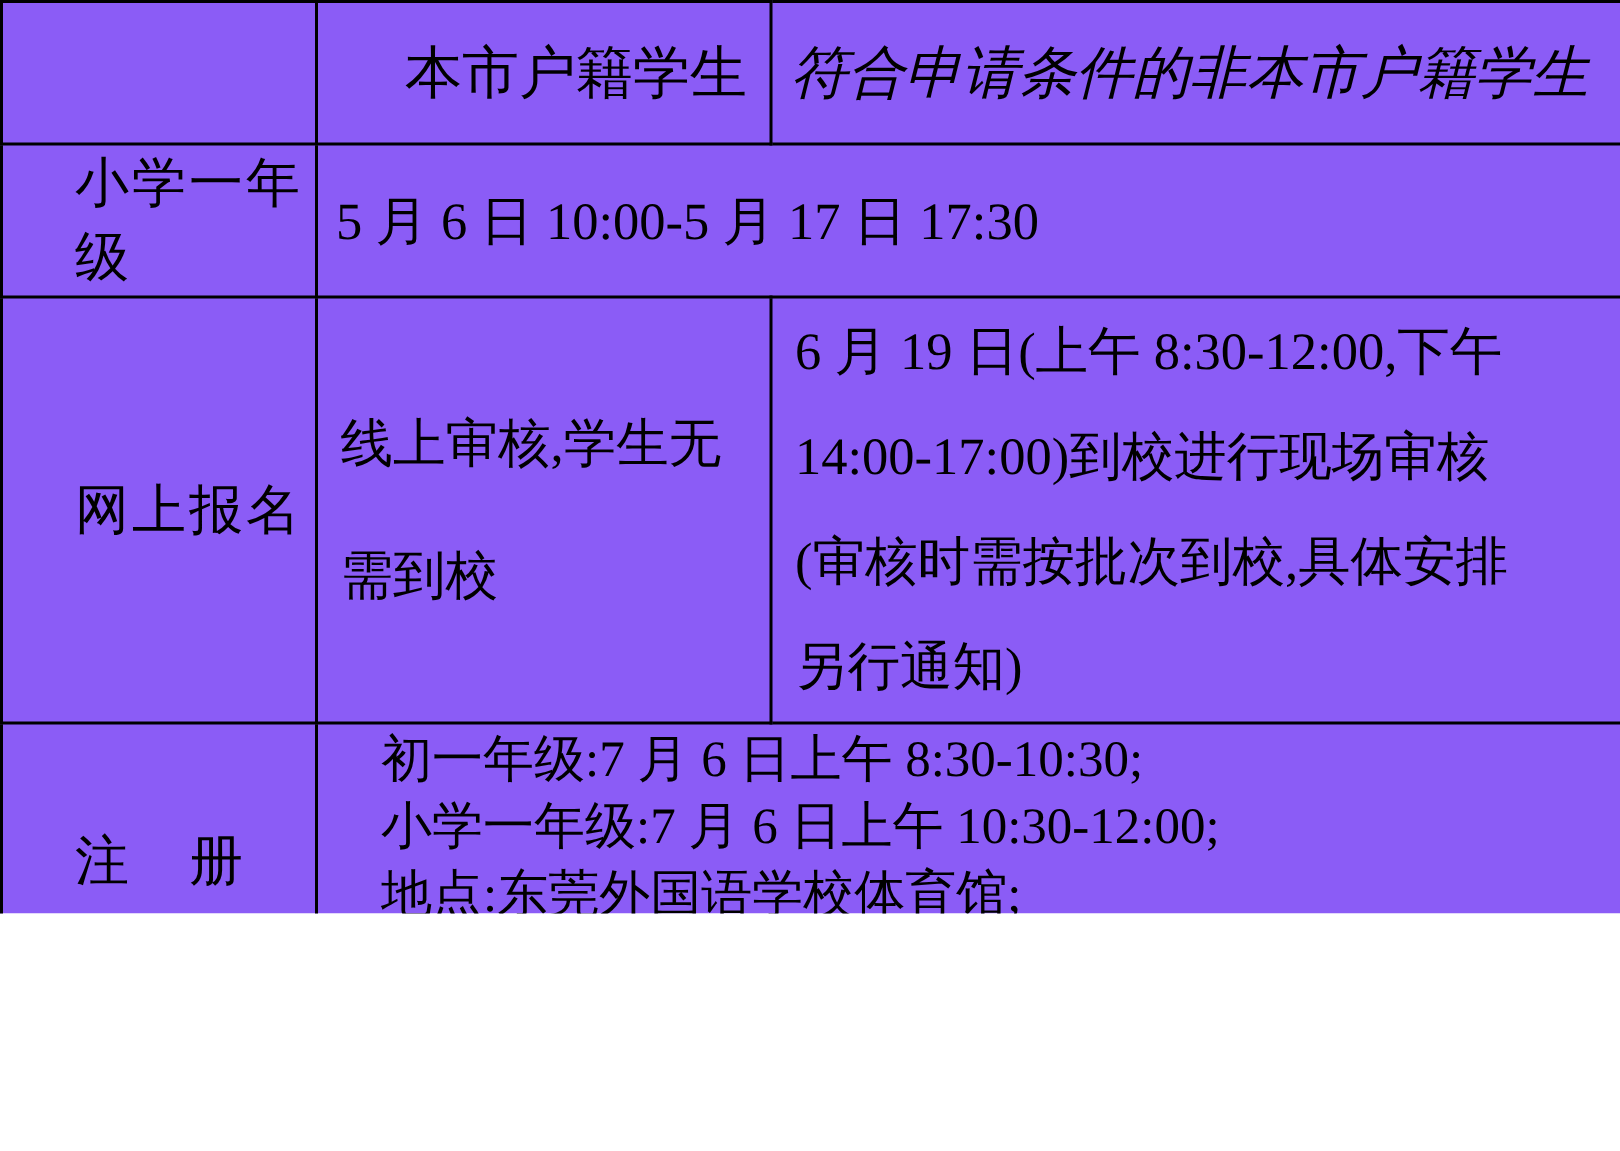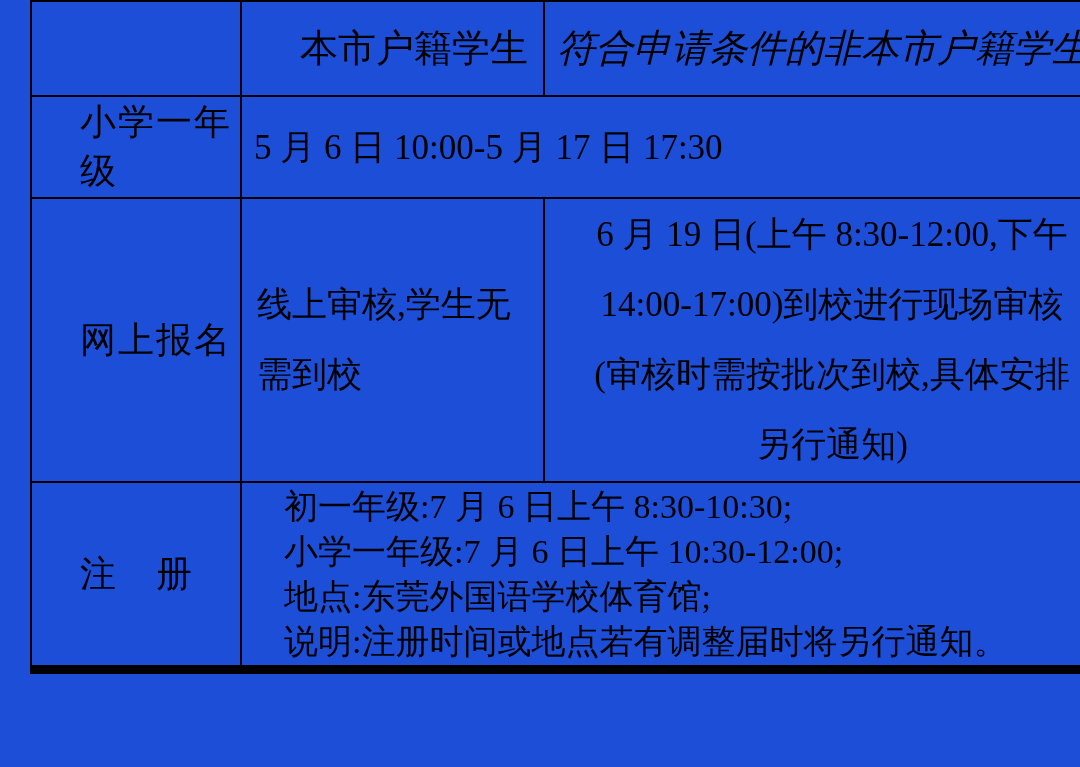--- a/index.html
+++ b/index.html
@@ -2,24 +2,23 @@
 <html><head>
 <meta charset="utf-8">
 <style>
   html, body {
     margin: 0;
     padding: 0;
     background: #ffffff;
   }
   .page {
     width: 1080px;
-    height: 767px;
-    background: #1d4ed8;
+    height: 609px;
+    background: #8b5cf6;
     box-sizing: border-box;
-    padding-left: 30px;
   }
   table.schedule {
     width: 1080px;
     table-layout: fixed;
     border-collapse: collapse;
     font-family: "Liberation Serif", "DejaVu Serif", serif;
     color: #000000;
   }
   col.c1 { width: 210px; }
   col.c2 { width: 303px; }
@@ -75,32 +74,32 @@
     padding-left: 42px;
   }
   tr.r-zc .content-cell {
     font-size: 34px;
     line-height: 45px;
   }
 
   
   .cell-local-review {
     font-size: 35px;
-    line-height: 70px;
+    line-height: 88px;
     padding-left: 15px;
     white-space: pre-line;
     text-align: left;
   }
   .cell-nonlocal-review {
     font-size: 35px;
     line-height: 70px;
     padding-left: 15px;
     padding-right: 6px;
     white-space: pre-line;
-    text-align: center;
+    text-align: left;
   }
 </style>
 </head>
 <body>
 
 <div class="page">
   <table class="schedule">
     <colgroup>
       <col class="c1">
       <col class="c2">

